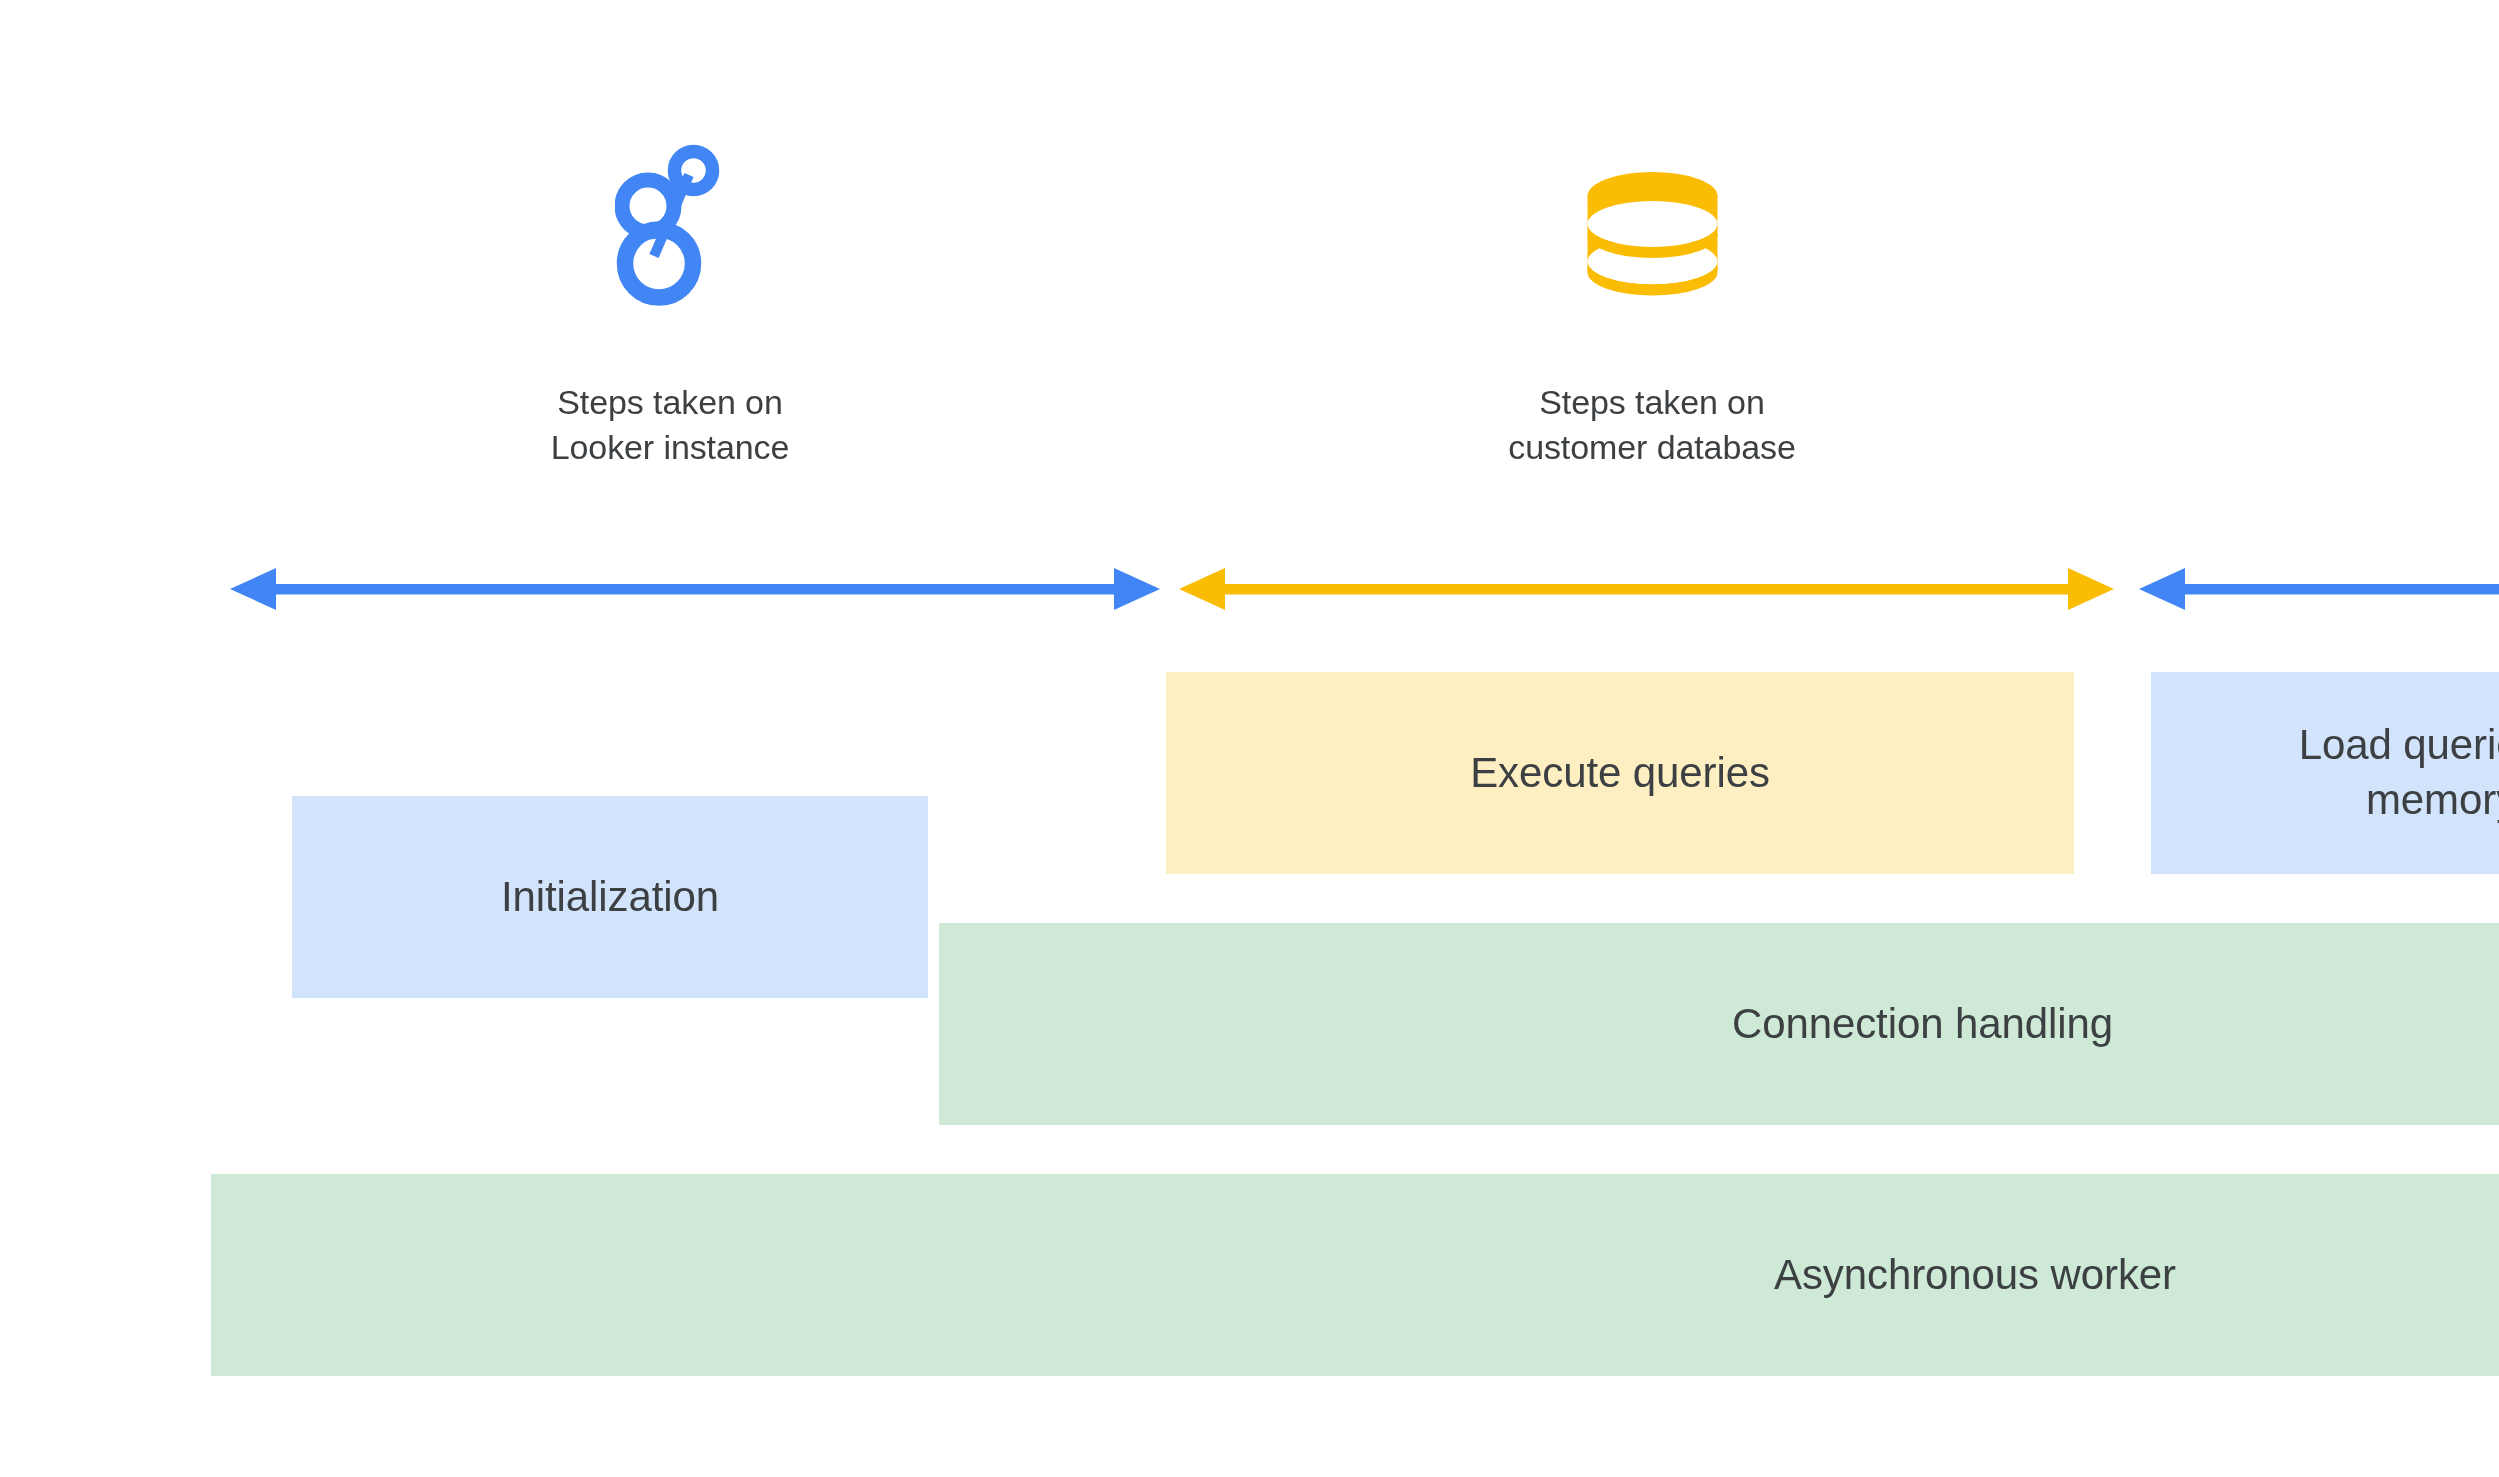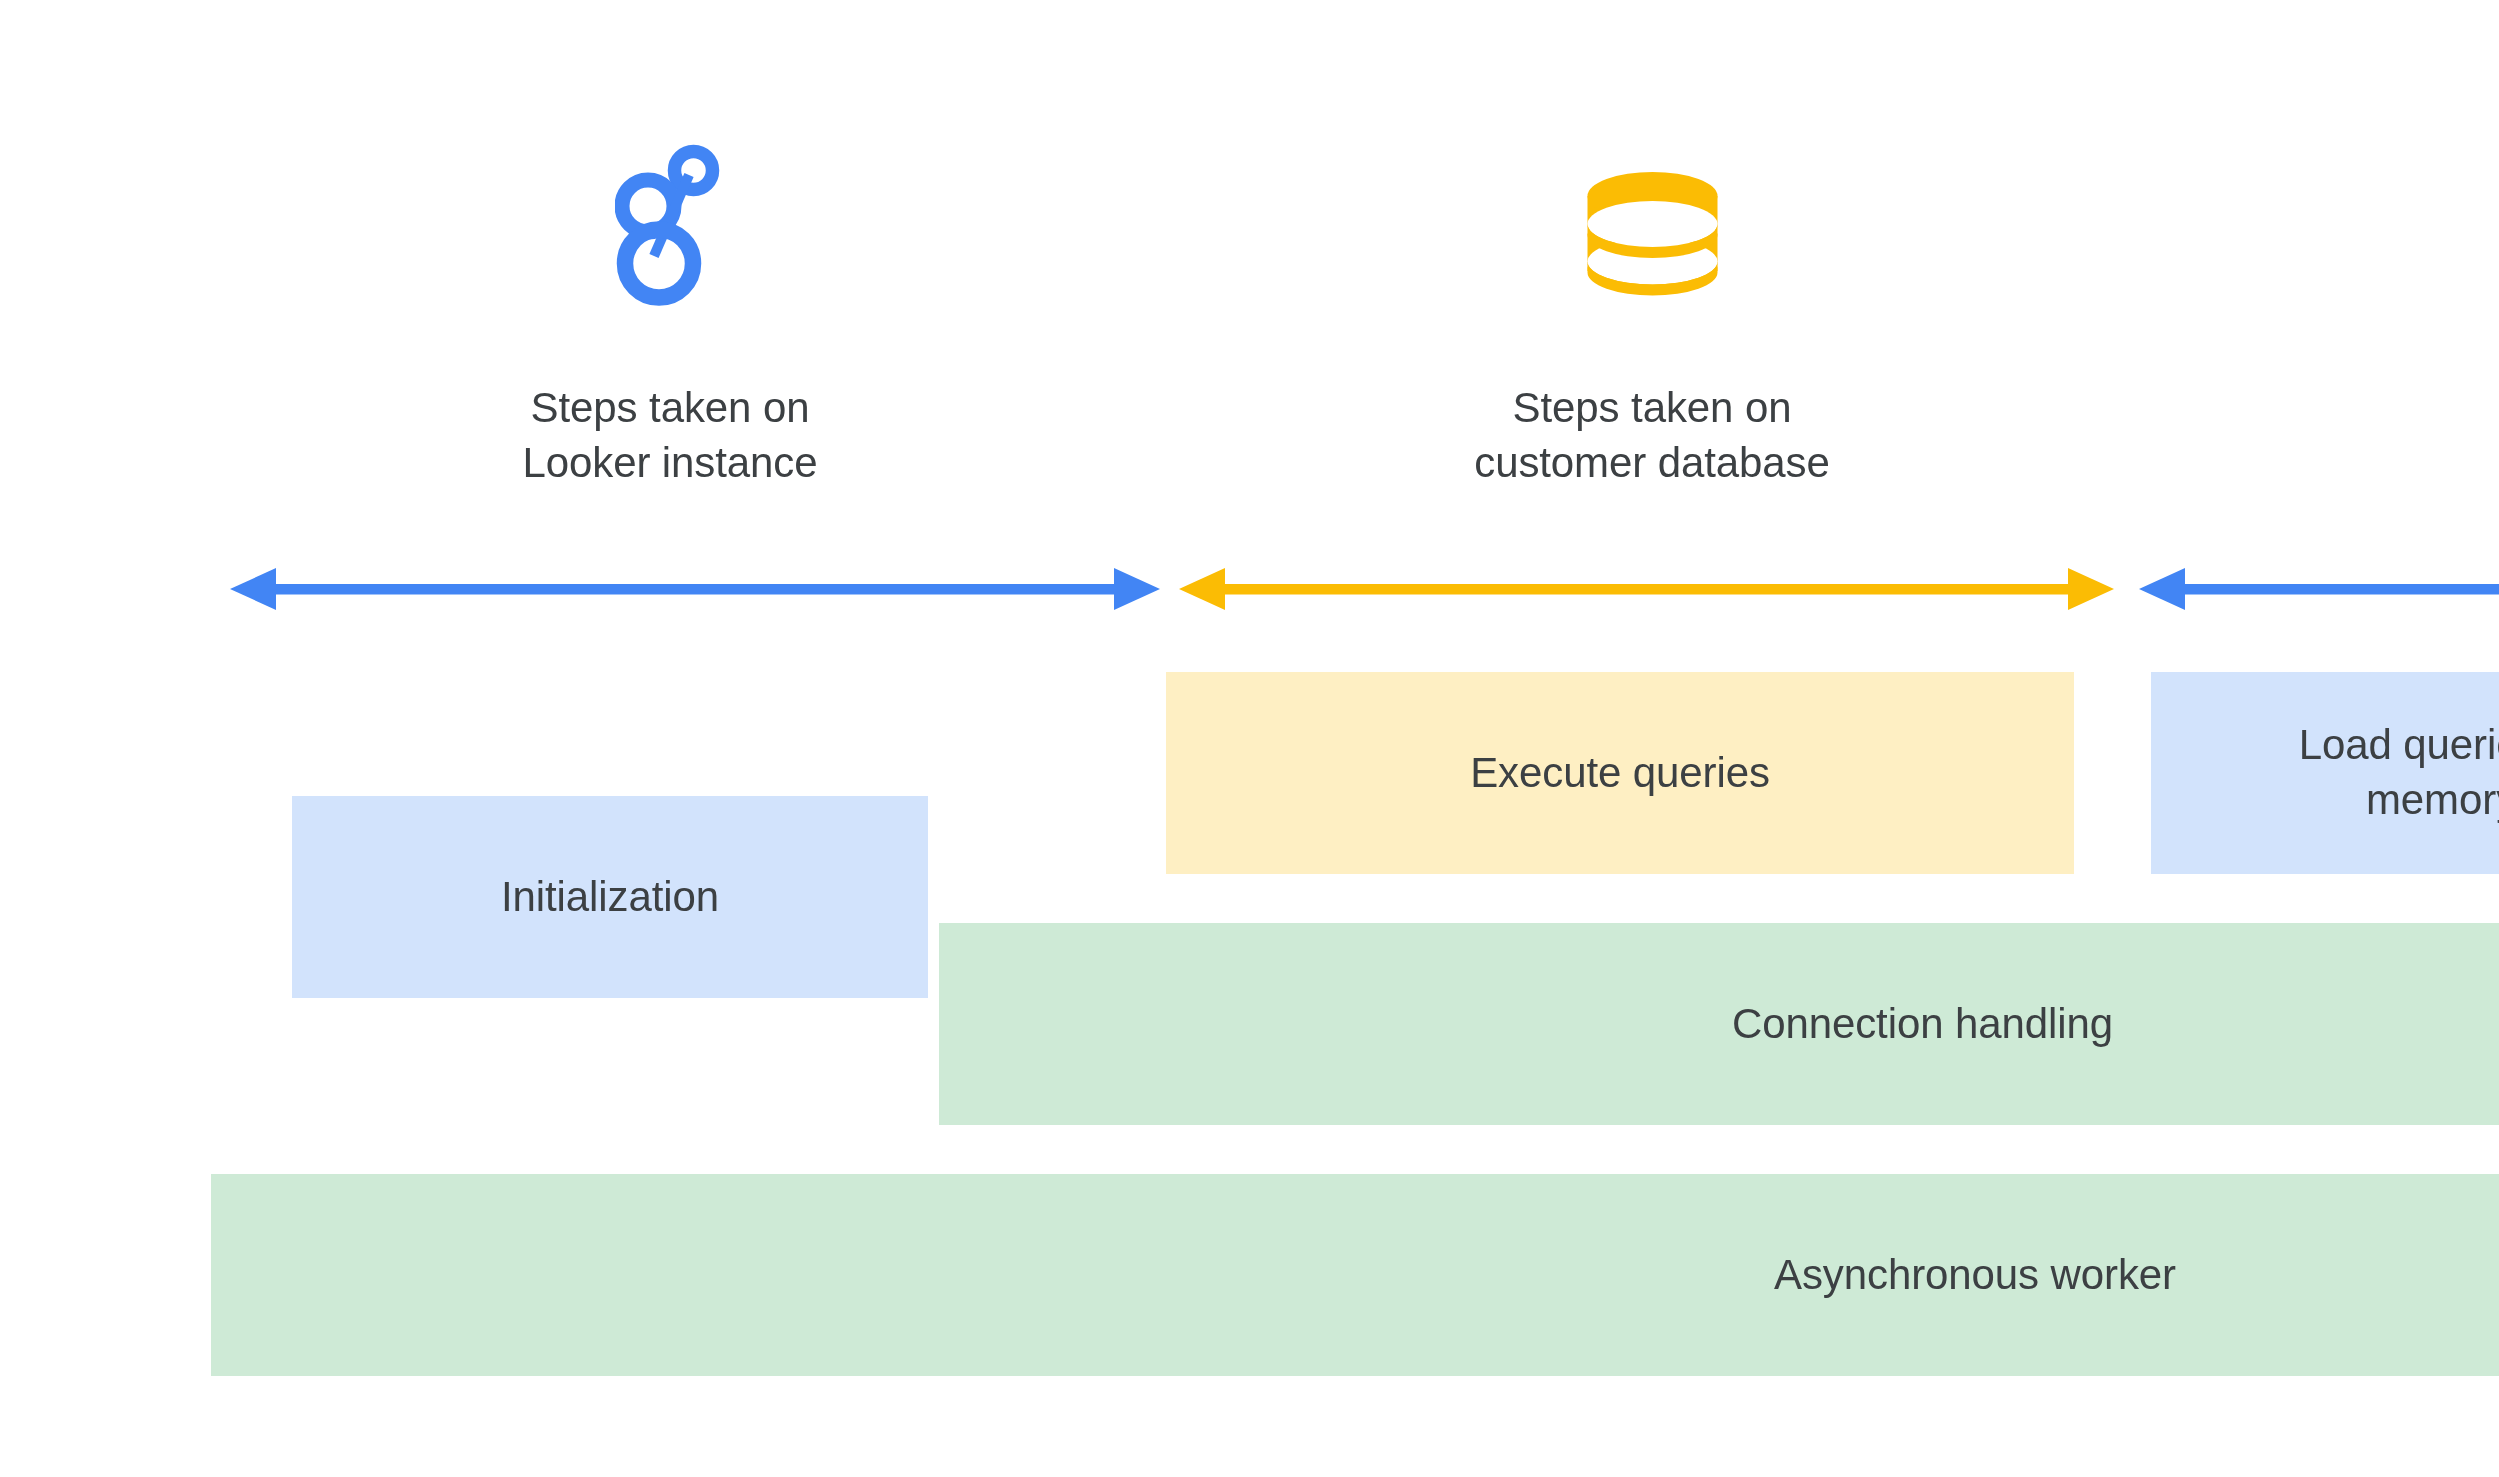--- a/index.html
+++ b/index.html
@@ -23,21 +23,21 @@
   .icon {
     position: absolute;
   }
   .icon svg { display: block; }
 
   
   .phase-caption {
     position: absolute;
     text-align: center;
     color: #3c4043;
-    font-size: 42px;
+    font-size: 34px;
     line-height: 1.32;
     letter-spacing: -0.1px;
     white-space: pre-line;
     font-weight: 400;
   }
 
   
   .arrow-band {
     position: absolute;
   }

